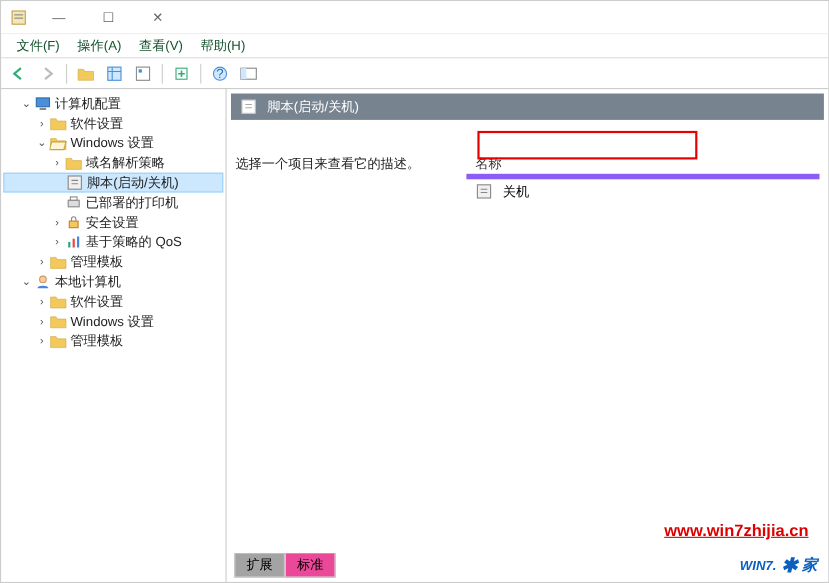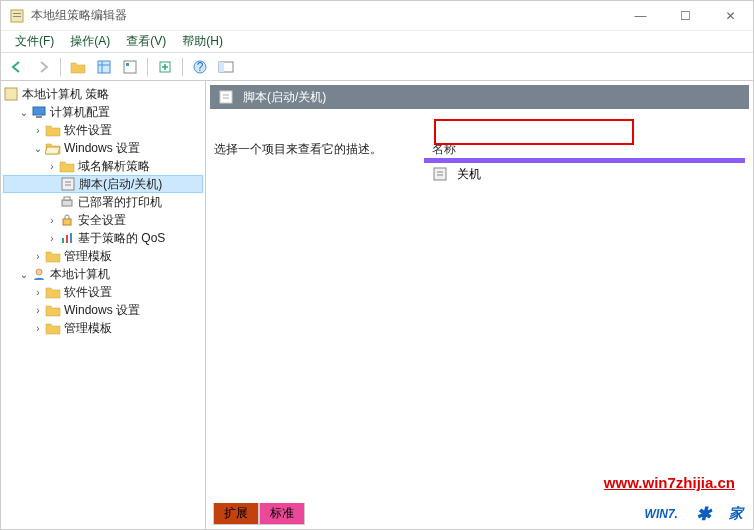--- a/index.html
+++ b/index.html
@@ -32,45 +32,44 @@
 .main-header { height: 24px; background: #77838f; color: #fff; display: flex; align-items: center; padding: 0 8px; margin: 4px 4px 0 4px; gap: 6px; }
 .main-body { flex: 1; display: flex; padding: 8px; margin-top: 24px; }
 .desc-pane { width: 210px; color: #222; padding-right: 10px; }
 .list-pane { flex: 1; }
 .col-header { border-bottom: 5px solid #8b5cf6; height: 22px; display: flex; align-items: center; padding: 0 8px; color: #333; }
 .list-row { height: 22px; display: flex; align-items: center; padding: 0 8px; gap: 6px; }
 .highlight-box { border: 2px solid #e60000; position: absolute; pointer-events: none; }
 
 .tabs { position: absolute; left: 212px; bottom: 4px; display: flex; }
 .tabs div { border: 1px solid #ccc; border-top: none; padding: 2px 10px; background: #ec4899; font-size: 12px; }
-.tabs div:first-child { background: #c2410c; }
+.tabs div:first-child { background: #a3a3a3; }
 
 .watermark { position: absolute; right: 18px; bottom: 38px; color: #d00; font-weight: bold; font-family: Arial, sans-serif; font-size: 15px; text-decoration: underline; }
-.logo { position: absolute; right: 10px; bottom: 4px; font-family: Arial Black, Arial, sans-serif; font-weight: 900; font-size: 24px; color: #0a5fbf; font-style: italic; display: flex; align-items: center; gap: 18px; }
+.logo { position: absolute; right: 10px; bottom: 4px; font-family: Arial Black, Arial, sans-serif; font-weight: 900; font-size: 24px; color: #0a5fbf; font-style: italic; display: flex; align-items: center; gap: 4px; }
 .logo .star { color: #0a5fbf; font-size: 18px; }
 .logo .jia { font-size: 14px; color: #0a5fbf; }
 
 
 .folder { fill: #f3c95b; stroke: #caa33a; stroke-width: 0.5; }
 .folder-open { fill: #fff4d6; stroke: #caa33a; }
 .monitor { fill: #4a90d9; stroke: #2a6db0; }
 .script-ic { fill: #f0f0f0; stroke: #888; }
 </style>
 </head>
 <body>
 
 <div class="titlebar">
   <span class="app-icon">
     <svg width="16" height="16">
         <rect x="2" y="2" width="12" height="12" fill="#f3e7b3" stroke="#c0a050"></rect>
         <rect x="4" y="5" width="8" height="1" fill="#888"></rect>
         <rect x="4" y="8" width="8" height="1" fill="#888"></rect>
       </svg>
   </span>
-  <span class="title">本地组策略编辑器</span>
   <div class="win-controls">
     <div>—</div>
     <div>☐</div>
     <div>✕</div>
   </div>
 </div>
 
 <div class="menubar">
   <span>文件(F)</span>
   <span>操作(A)</span>
@@ -126,28 +125,20 @@
       <svg width="16" height="14">
         <rect x="1" y="2" width="14" height="10" fill="#fff" stroke="#888"></rect>
         <rect x="1" y="2" width="5" height="10" fill="#cfe8ff"></rect>
       </svg>
     </div>
 </div>
 
 <div class="content">
 
   <div class="tree">
-    <div class="tree-item ind1">
-      <span class="ic">
-          <svg width="16" height="16">
-            <rect x="2" y="2" width="12" height="12" fill="#f3e7b3" stroke="#c0a050"></rect>
-          </svg>
-        </span>
-      <span class="tree-label">本地计算机 策略</span>
-    </div>
     <div class="tree-item ind2">
       <span class="tw">⌄</span>
       <span class="ic">
           <svg width="16" height="16">
             <rect x="2" y="3" width="12" height="8" class="monitor"></rect>
             <rect x="5" y="12" width="6" height="2" fill="#888"></rect>
           </svg>
         </span>
       <span class="tree-label">计算机配置</span>
     </div>

